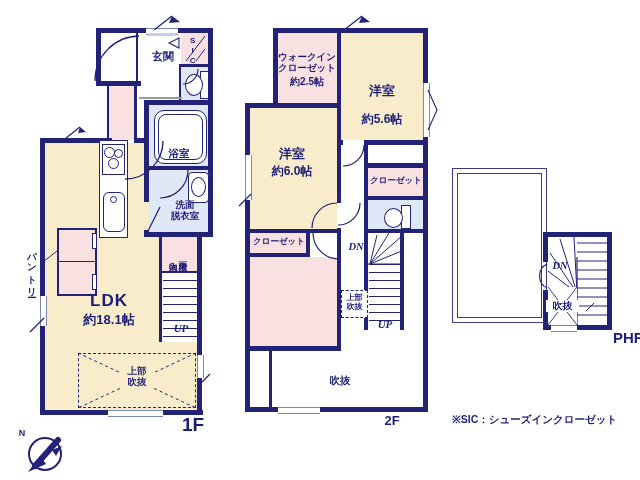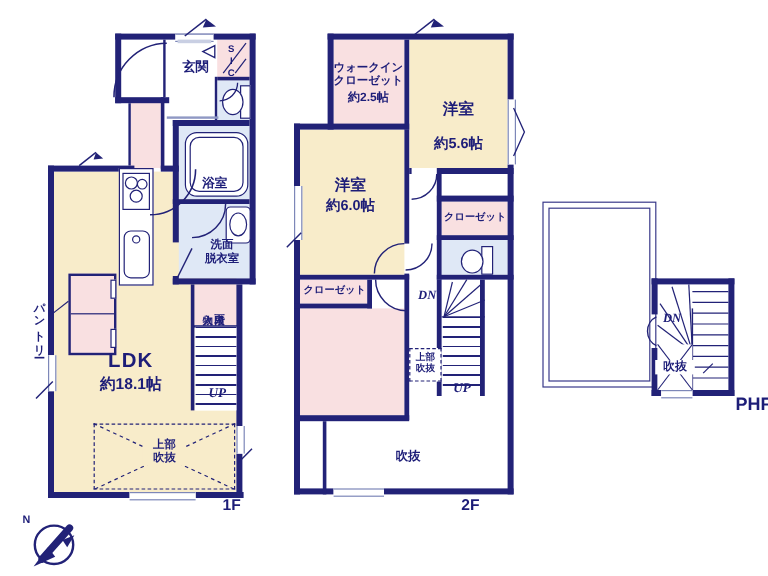--- a/index.html
+++ b/index.html
@@ -143,21 +143,21 @@
     <div>階段下</div>
     <div>物入</div>
   </div>
   <div class="lb" style="left:80px;top:291px;width:58px;font-size:17px;letter-spacing:1px;">LDK</div>
   <div class="lb" style="left:70px;top:313px;width:78px;font-size:13px;">約18.1帖</div>
   <div class="lb" style="left:119px;top:366px;width:36px;font-size:9.5px;background:#f8ecca;">
     <div>上部</div>
     <div>吹抜</div>
   </div>
   <div class="lb it" style="left:165px;top:322px;width:32px;font-size:11px;">UP</div>
-  <div class="lb" style="left:180px;top:414px;width:26px;font-size:13px;">1F</div>
+  <div class="lb" style="left:180px;top:414px;width:26px;font-size:19px;">1F</div>
 
   <div class="a" style="left:278px;top:33px;width:59px;height:71px;background:#f9e0e1;"></div>
   <div class="a" style="left:341px;top:33px;width:82px;height:107px;background:#f8ecca;"></div>
   <div class="a" style="left:250px;top:108px;width:87px;height:121px;background:#f8ecca;"></div>
   <div class="a" style="left:368px;top:168px;width:55px;height:28px;background:#f9e0e1;"></div>
   <div class="a" style="left:368px;top:200px;width:55px;height:29px;background:#dfe8f6;"></div>
   <div class="a" style="left:250px;top:233px;width:56px;height:20px;background:#f9e0e1;"></div>
   <div class="a" style="left:250px;top:257px;width:87px;height:89px;background:#f9e0e1;"></div>
 
   <div class="w" style="left:273px;top:28px;width:155px;height:5px;"></div>
@@ -284,20 +284,21 @@
       <line x1="29" y1="0" x2="0" y2="38" stroke="#222277" stroke-width="0.9"></line>
     </svg>
   <svg style="left:523px;top:263px;" width="24" height="26">
       <path d="M24,1 A12,13 0 0 0 24,25" fill="none" stroke="#222277" stroke-width="1.2"></path>
     </svg>
 
   <div class="lb it" style="left:548px;top:260px;width:24px;font-size:10.5px;">DN</div>
   <div class="lb" style="left:546px;top:300px;width:33px;font-size:10px;background:#fff;">吹抜</div>
   <div class="lb" style="left:608px;top:329px;width:40px;font-size:15px;">PHF</div>
 
+  <div class="lb" style="left:452px;top:413px;width:160px;font-size:10.5px;text-align:left;">※SIC：シューズインクローゼット</div>
 
   <svg style="left:18px;top:426px;" width="50" height="52">
     <circle cx="27" cy="28" r="16" fill="none" stroke="#222277" stroke-width="2"></circle>
     <path d="M40,14 L17,40" stroke="#222277" stroke-width="6" stroke-linecap="round"></path>
     <path d="M22,30 l-12,16 l18,-8 z" fill="#222277"></path>
     <path d="M34,24 l10,-4 l-6,10 z" fill="#222277"></path>
   </svg>
   <div class="lb" style="left:16px;top:428px;width:12px;font-size:9px;">N</div>
 
 </div>

